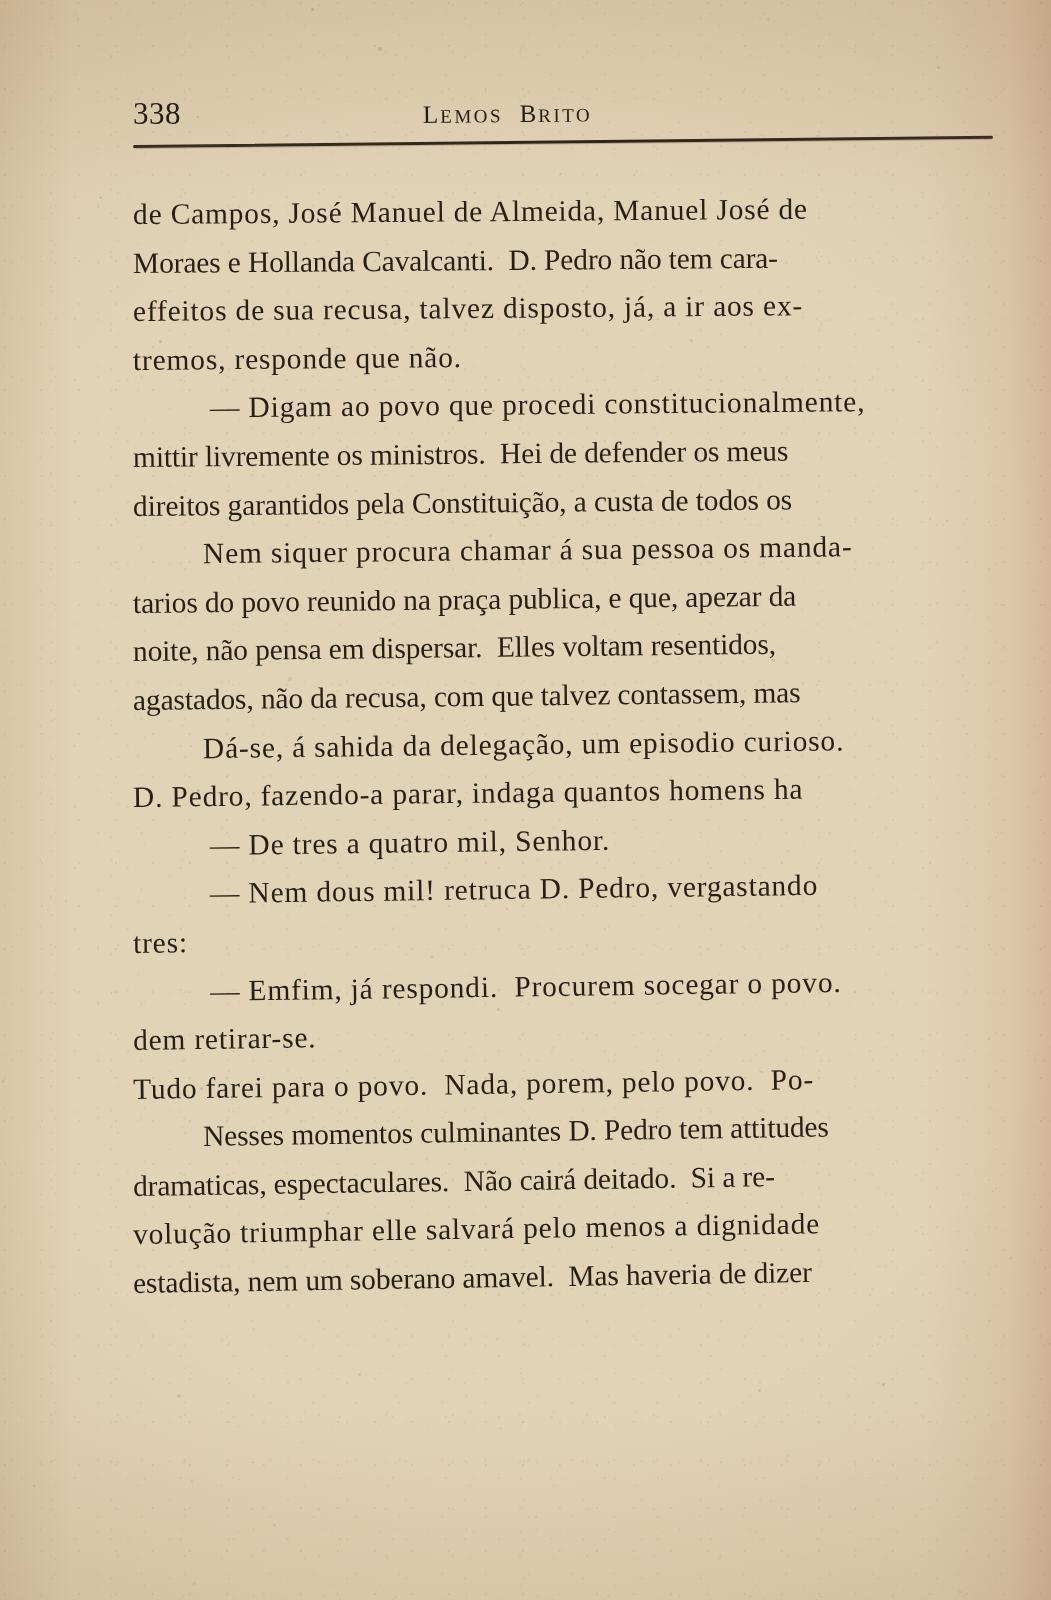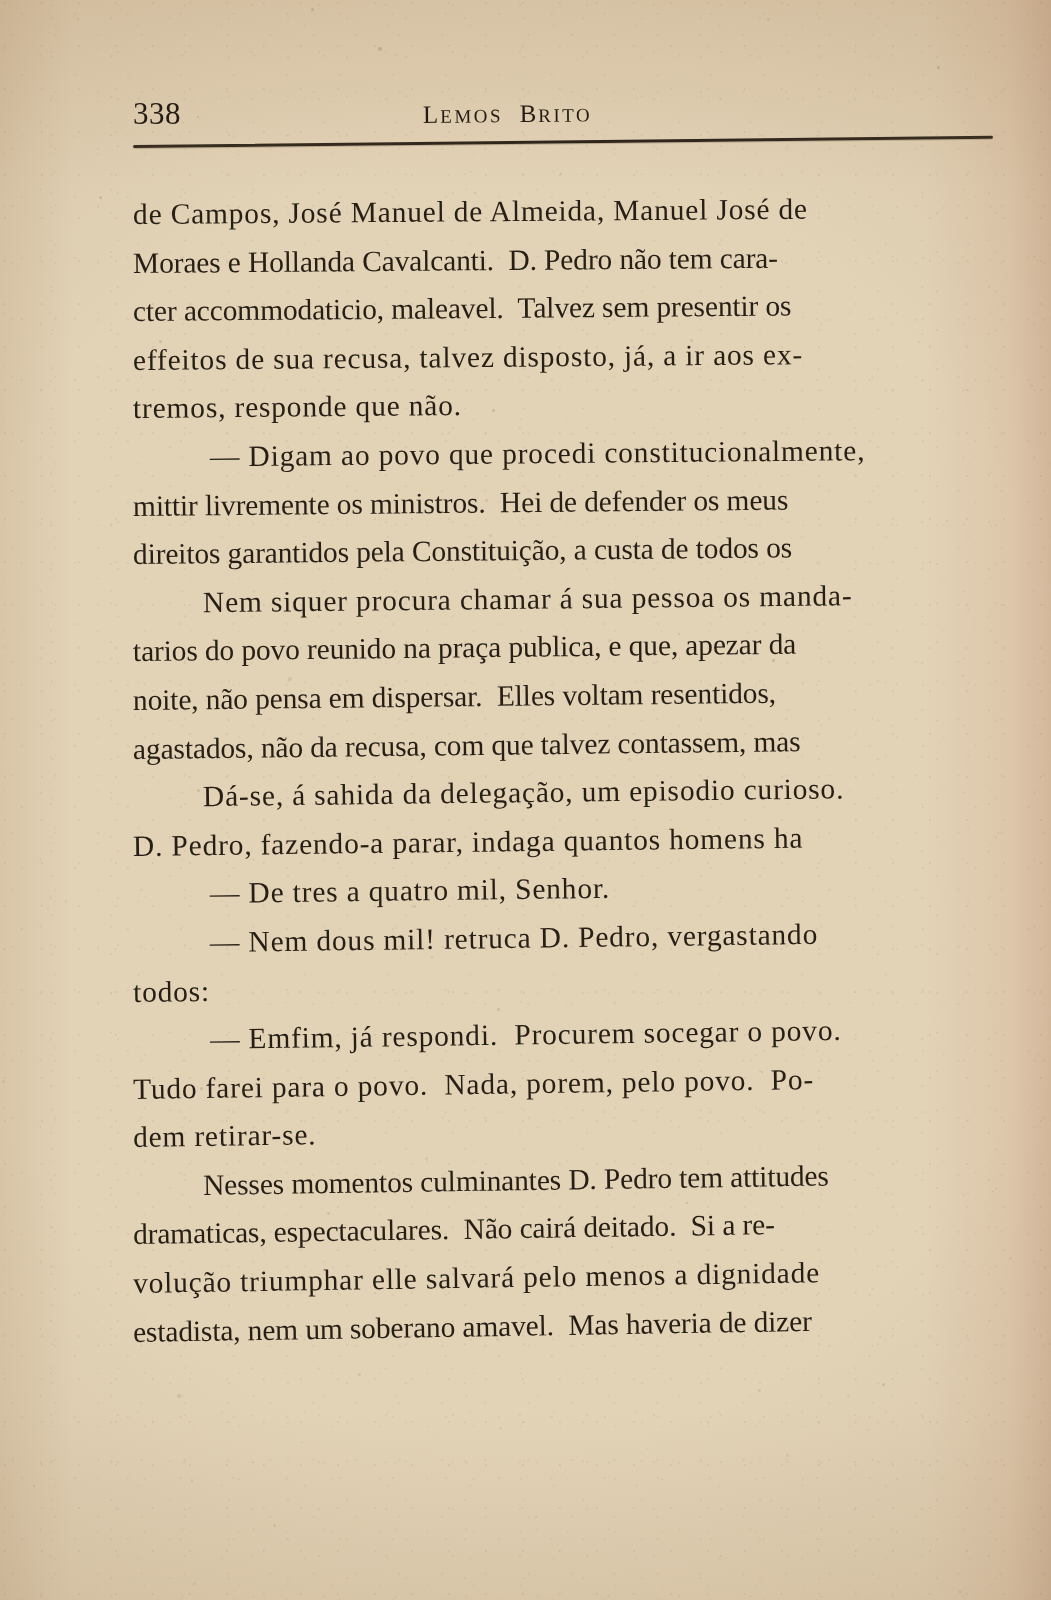--- a/index.html
+++ b/index.html
@@ -253,38 +253,37 @@
     <div class="head">
       <div class="folio">338</div>
       <div class="runtitle"><span>L</span><span class="sc">EMOS</span><span>&nbsp; </span><span>B</span><span class="sc">RITO</span></div>
     </div>
 
     <div class="rule"></div>
 
     <div id="body">
         <div class="ln"><span style="letter-spacing: 0.8px; transform: rotate(-0.45deg);">de Campos, José Manuel de Almeida, Manuel José de</span></div>
         <div class="ln"><span style="letter-spacing: -0.15px; transform: rotate(-0.467deg);">Moraes e Hollanda Cavalcanti.  D. Pedro não tem cara-</span></div>
-        <div class="ln"><span style="letter-spacing: -0.15px; transform: rotate(-0.483deg);">cter accommodaticio, maleavel.  Talvez sem presentir os</span></div>
         <div class="ln"><span style="letter-spacing: 0.8px; transform: rotate(-0.5deg);">effeitos de sua recusa, talvez disposto, já, a ir aos ex-</span></div>
         <div class="ln"><span style="letter-spacing: 0.8px; transform: rotate(-0.517deg);">tremos, responde que não.</span></div>
         <div class="ln"><span style="padding-left: 77px; letter-spacing: 0.8px; transform: rotate(-0.533deg);">— Digam ao povo que procedi constitucionalmente,</span></div>
         <div class="ln"><span style="letter-spacing: -0.15px; transform: rotate(-0.567deg);">mittir livremente os ministros.  Hei de defender os meus</span></div>
         <div class="ln"><span style="letter-spacing: -0.15px; transform: rotate(-0.583deg);">direitos garantidos pela Constituição, a custa de todos os</span></div>
         <div class="ln"><span style="padding-left: 70px; letter-spacing: 0.8px; transform: rotate(-0.617deg);">Nem siquer procura chamar á sua pessoa os manda-</span></div>
         <div class="ln"><span style="letter-spacing: -0.15px; transform: rotate(-0.633deg);">tarios do povo reunido na praça publica, e que, apezar da</span></div>
         <div class="ln"><span style="letter-spacing: -0.15px; transform: rotate(-0.65deg);">noite, não pensa em dispersar.  Elles voltam resentidos,</span></div>
         <div class="ln"><span style="letter-spacing: -0.15px; transform: rotate(-0.667deg);">agastados, não da recusa, com que talvez contassem, mas</span></div>
         <div class="ln"><span style="padding-left: 70px; letter-spacing: 0.8px; transform: rotate(-0.7deg);">Dá-se, á sahida da delegação, um episodio curioso.</span></div>
         <div class="ln"><span style="letter-spacing: 0.8px; transform: rotate(-0.717deg);">D. Pedro, fazendo-a parar, indaga quantos homens ha</span></div>
         <div class="ln"><span style="padding-left: 77px; letter-spacing: 0.8px; transform: rotate(-0.75deg);">— De tres a quatro mil, Senhor.</span></div>
         <div class="ln"><span style="padding-left: 77px; letter-spacing: 0.8px; transform: rotate(-0.767deg);">— Nem dous mil! retruca D. Pedro, vergastando</span></div>
-        <div class="ln"><span style="letter-spacing: 0.8px; transform: rotate(-0.8deg);">todos:</span></div>
+        <div class="ln"><span style="letter-spacing: 0.8px; transform: rotate(-0.8deg);">tres:</span></div>
         <div class="ln"><span style="padding-left: 77px; letter-spacing: 0.8px; transform: rotate(-0.817deg);">— Emfim, já respondi.  Procurem socegar o povo.</span></div>
+        <div class="ln"><span style="letter-spacing: 0.8px; transform: rotate(-0.85deg);">dem retirar-se.</span></div>
         <div class="ln"><span style="letter-spacing: 0.8px; transform: rotate(-0.833deg);">Tudo farei para o povo.  Nada, porem, pelo povo.  Po-</span></div>
-        <div class="ln"><span style="letter-spacing: 0.8px; transform: rotate(-0.85deg);">dem retirar-se.</span></div>
         <div class="ln"><span style="padding-left: 70px; letter-spacing: -0.15px; transform: rotate(-0.867deg);">Nesses momentos culminantes D. Pedro tem attitudes</span></div>
         <div class="ln"><span style="letter-spacing: -0.15px; transform: rotate(-0.883deg);">dramaticas, espectaculares.  Não cairá deitado.  Si a re-</span></div>
         <div class="ln"><span style="letter-spacing: 0.8px; transform: rotate(-0.9deg);">volução triumphar elle salvará pelo menos a dignidade</span></div>
         <div class="ln"><span style="letter-spacing: -0.15px; transform: rotate(-0.933deg);">estadista, nem um soberano amavel.  Mas haveria de dizer</span></div>
       </div>
 
   </div>
 </div>
 
 </body></html>

